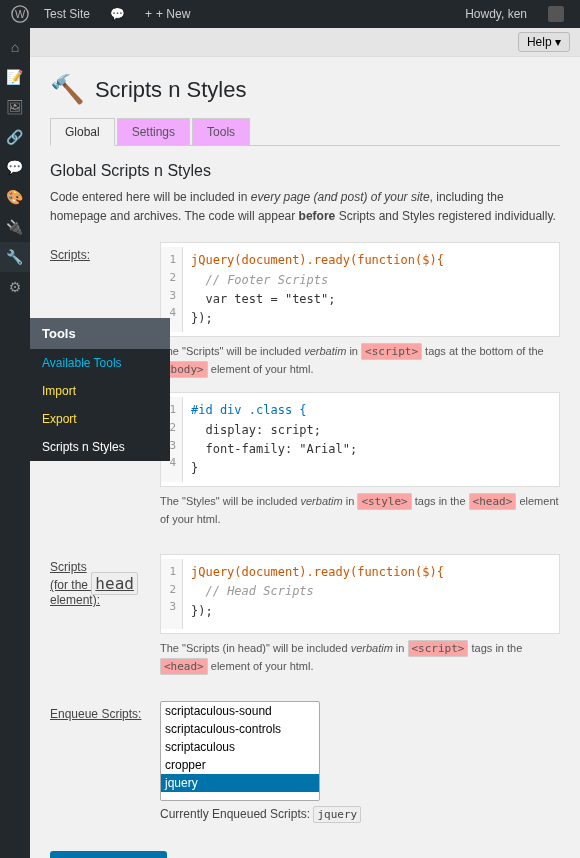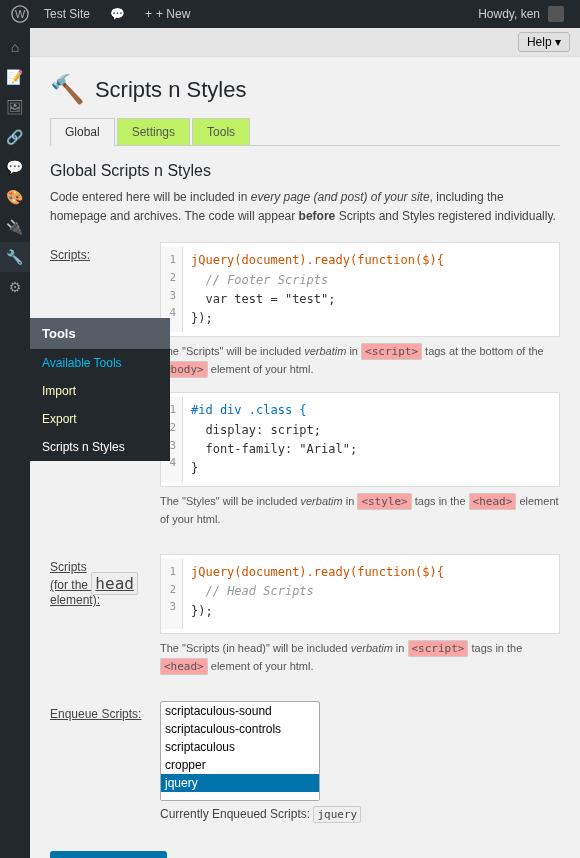--- a/index.html
+++ b/index.html
@@ -34,21 +34,21 @@
       display: flex; align-items: center; gap: 4px;
     }
     .admin-bar-right {
       margin-left: auto;
       display: flex; align-items: center;
     }
     .admin-bar-howdy {
       padding: 0 10px;
       color: #ccc;
       font-size: 12px;
-      display: flex; align-items: center; gap: 8px;
+      display: flex; align-items: center; gap: 21px;
     }
     .avatar-box {
       width: 16px; height: 16px;
       background: #555;
       border-radius: 2px;
     }
 
     
     #layout { display: flex; min-height: 830px; }
 
@@ -84,21 +84,21 @@
     }
     .flyout-header {
       background: #555d66;
       color: #fff;
       padding: 8px 12px;
       font-size: 13px;
       font-weight: 600;
     }
     .flyout-item {
       padding: 7px 12px;
-      color: #fef9c3;
+      color: #fde047;
       font-size: 12px;
       cursor: pointer;
       display: block;
     }
     .flyout-item.active { color: #fff; background: #23282d; }
     .flyout-item.highlight { color: #00b9eb; }
 
     
     #main {
       flex: 1;
@@ -147,21 +147,21 @@
     
     .tabs-row {
       display: flex;
       border-bottom: 1px solid #ccc;
       margin-bottom: 16px;
     }
     .tab {
       padding: 6px 14px;
       font-size: 12px;
       cursor: pointer;
-      background: #bef264;
+      background: #f0abfc;
       border: 1px solid #ccc;
       border-bottom: none;
       margin-right: 2px;
       color: #555;
     }
     .tab.active {
       background: #f1f1f1;
       border-bottom: 1px solid #f1f1f1;
       color: #333;
       margin-bottom: -1px;

